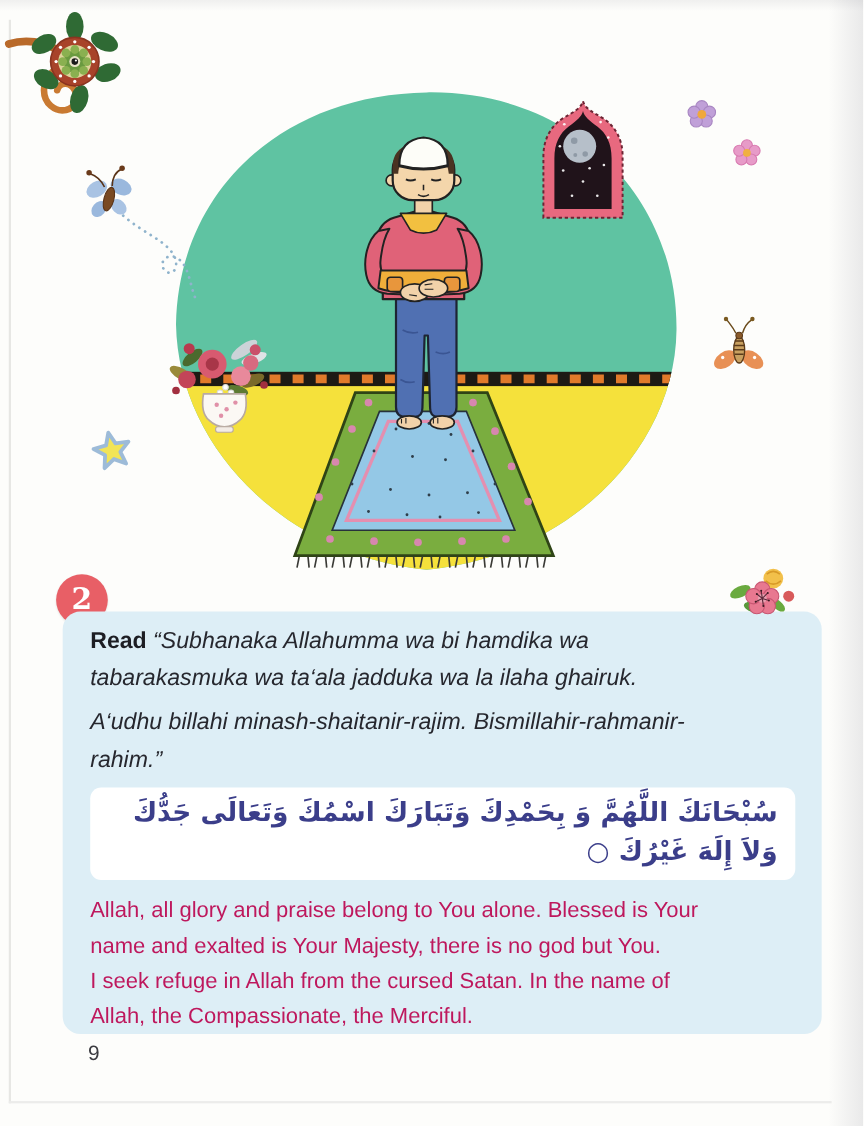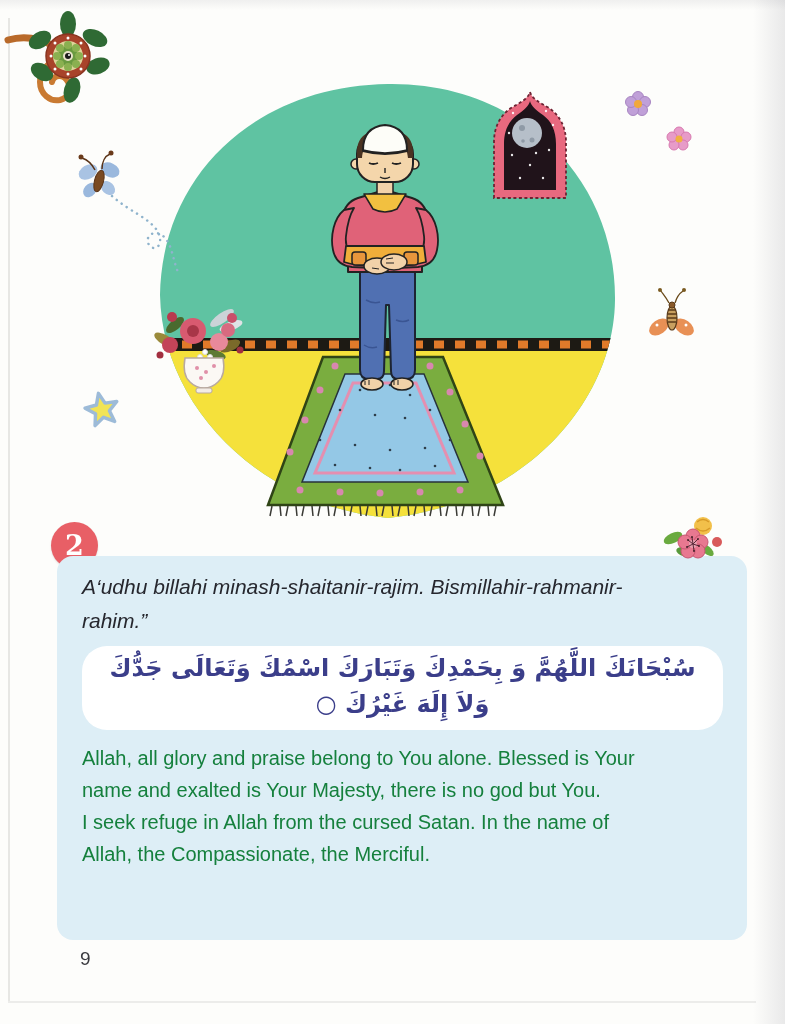--- a/index.html
+++ b/index.html
@@ -35,28 +35,28 @@
     background:#ddeef6; border-radius:16px;
     padding:8px 24px 0 25px; box-sizing:border-box;
   }
   .translit { margin:2px 0 0; font-size:21px; line-height:34px; font-style:italic;
               color:#26272e; }
   .translit .read { font-style:normal; font-weight:bold; color:#1d1e24; }
   .translit-2 { margin:6px 0 0;font-style:italic; }
   .pre { white-space:pre-line; }
 
   .arabic-box {
-    margin:8px 0 0; background:#ffffff; border-radius:25px;
-    padding:4px 16px 8px; text-align:center; direction:rtl;
+    margin:8px 0 0; background:#ffffff; border-radius:10px;
+    padding:4px 16px 8px; text-align:right; direction:rtl;
     font-family:"DejaVu Sans", sans-serif; font-weight:bold;
     font-size:24px; line-height:36px; color:#3b3e8a;
   }
 
   .translation { margin:12px 0 17px; font-size:20px; line-height:32px;
-                 color:#15803d; }
+                 color:#be185d; }
 
   .page-number { position:absolute; left:80px; top:948px; font-size:19px;
                  color:#3b3b40; letter-spacing:0.5px; }
 
   .corner-flower { position:absolute; left:655px; top:508px; }
 </style>
 </head>
 <body>
 
 <div class="page">
@@ -295,20 +295,22 @@
       <circle cx="660" cy="290" r="2" fill="#7a5a20"></circle>
         <circle cx="684" cy="290" r="2" fill="#7a5a20"></circle>
     </g>
   </svg>
 
   <div class="badge">
     <span>2</span>
   </div>
 
   <div class="content-box">
+    <p class="translit"><b class="read">Read</b> <span class="pre">“Subhanaka Allahumma wa bi hamdika wa
+tabarakasmuka wa ta‘ala jadduka wa la ilaha ghairuk.</span></p>
 
     <p class="translit translit-2"><span class="pre">A‘udhu billahi minash-shaitanir-rajim. Bismillahir-rahmanir-
 rahim.”</span></p>
 
     <div class="arabic-box">
       <div>سُبْحَانَكَ اللَّهُمَّ وَ بِحَمْدِكَ وَتَبَارَكَ اسْمُكَ وَتَعَالَى جَدُّكَ وَلاَ إِلَهَ غَيْرُكَ ○</div>
     </div>
 
     <p class="translation pre">Allah, all glory and praise belong to You alone. Blessed is Your
 name and exalted is Your Majesty, there is no god but You.

